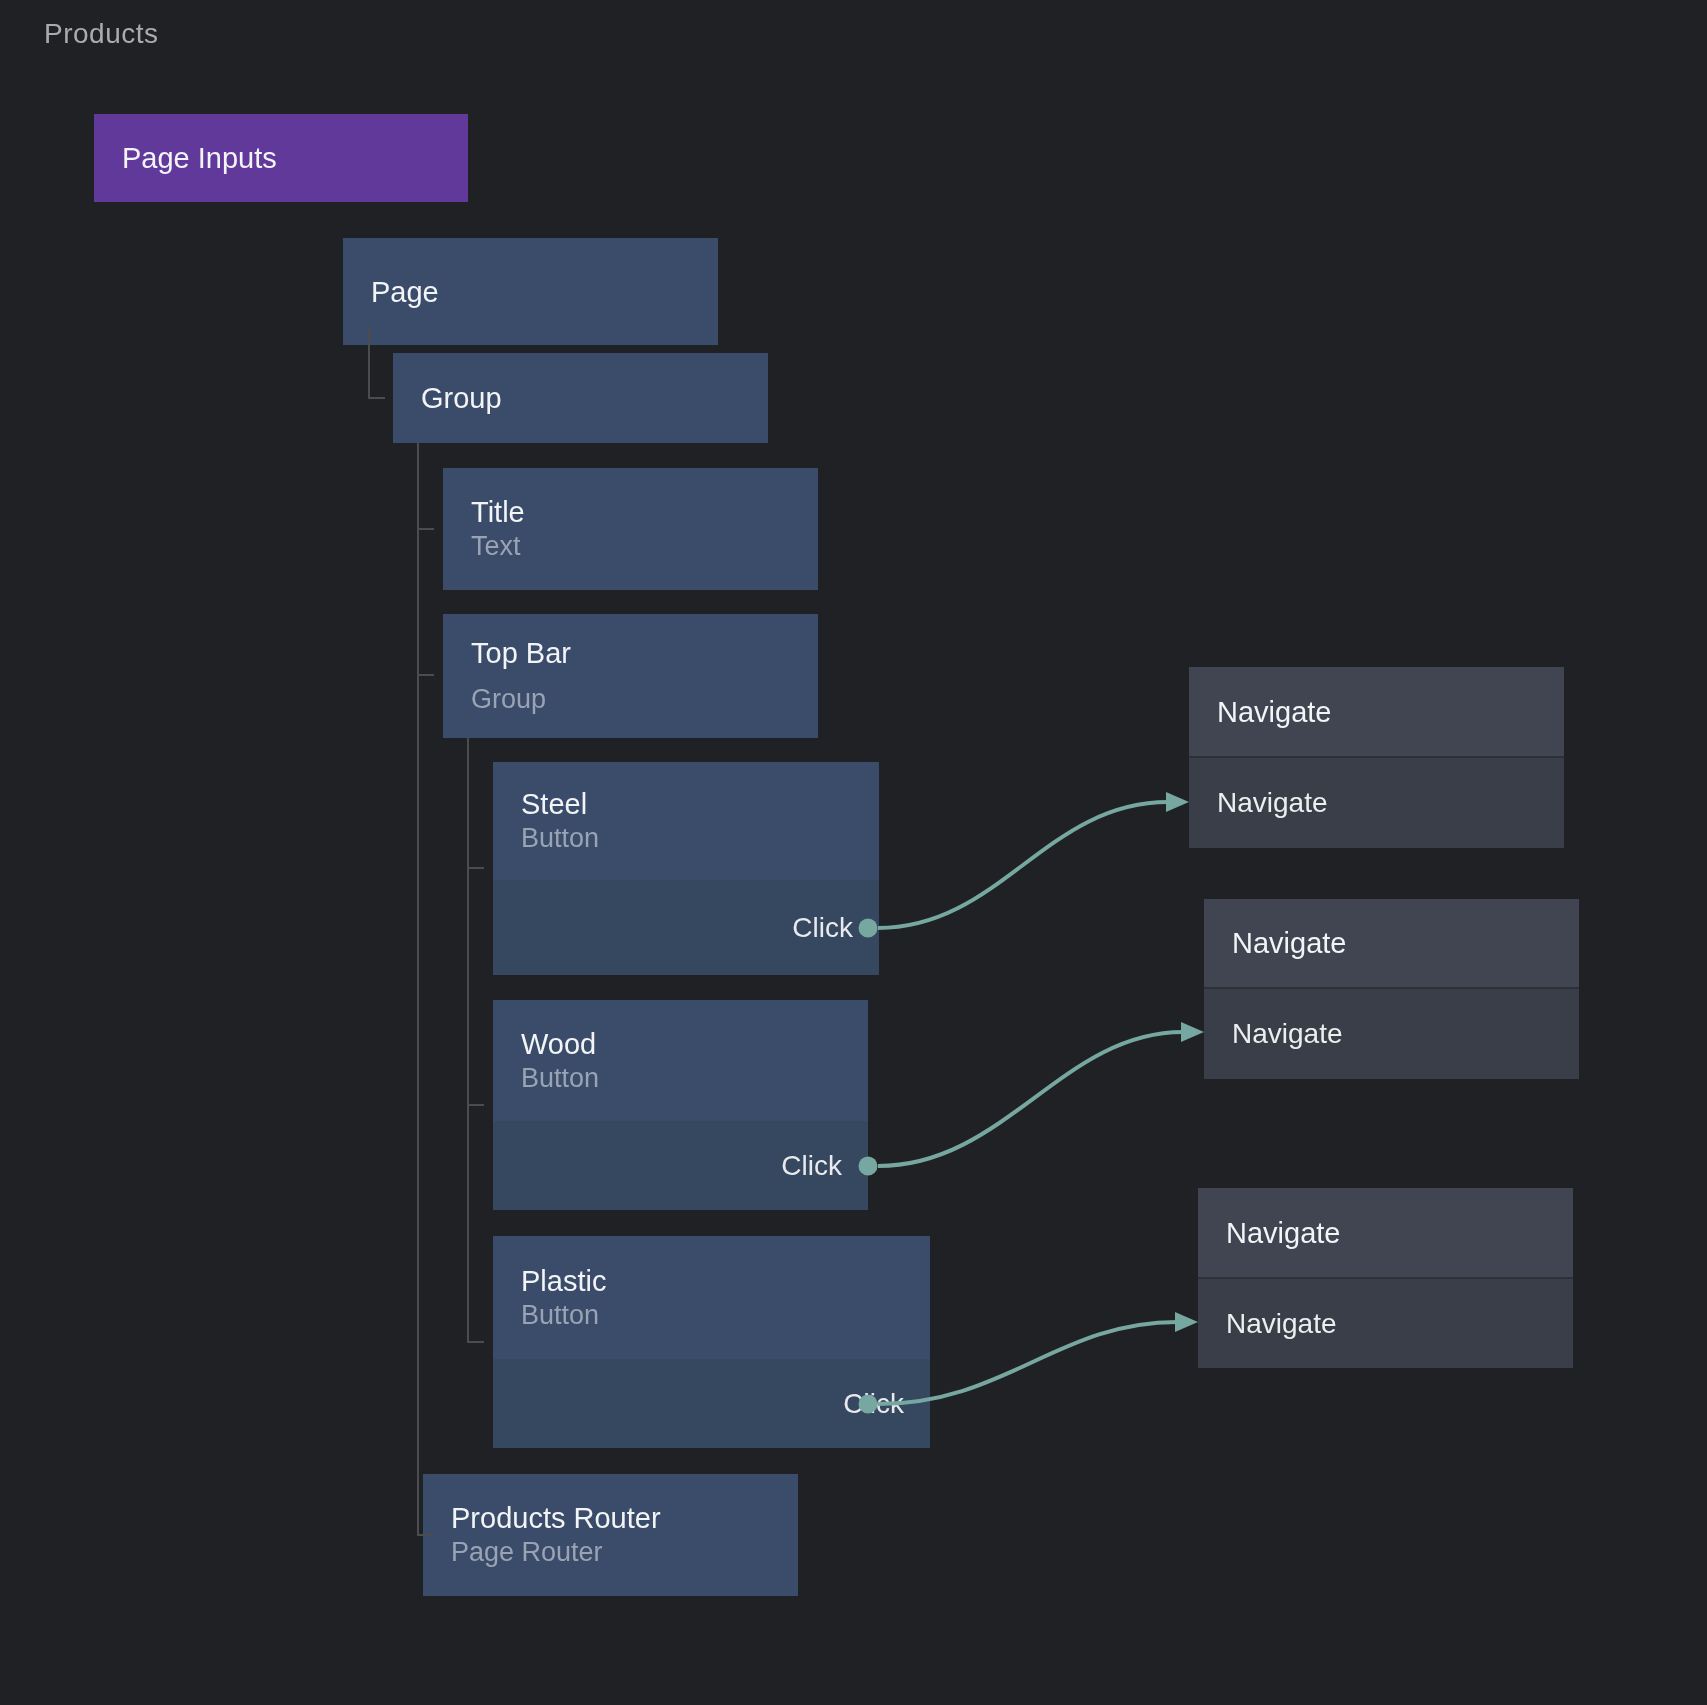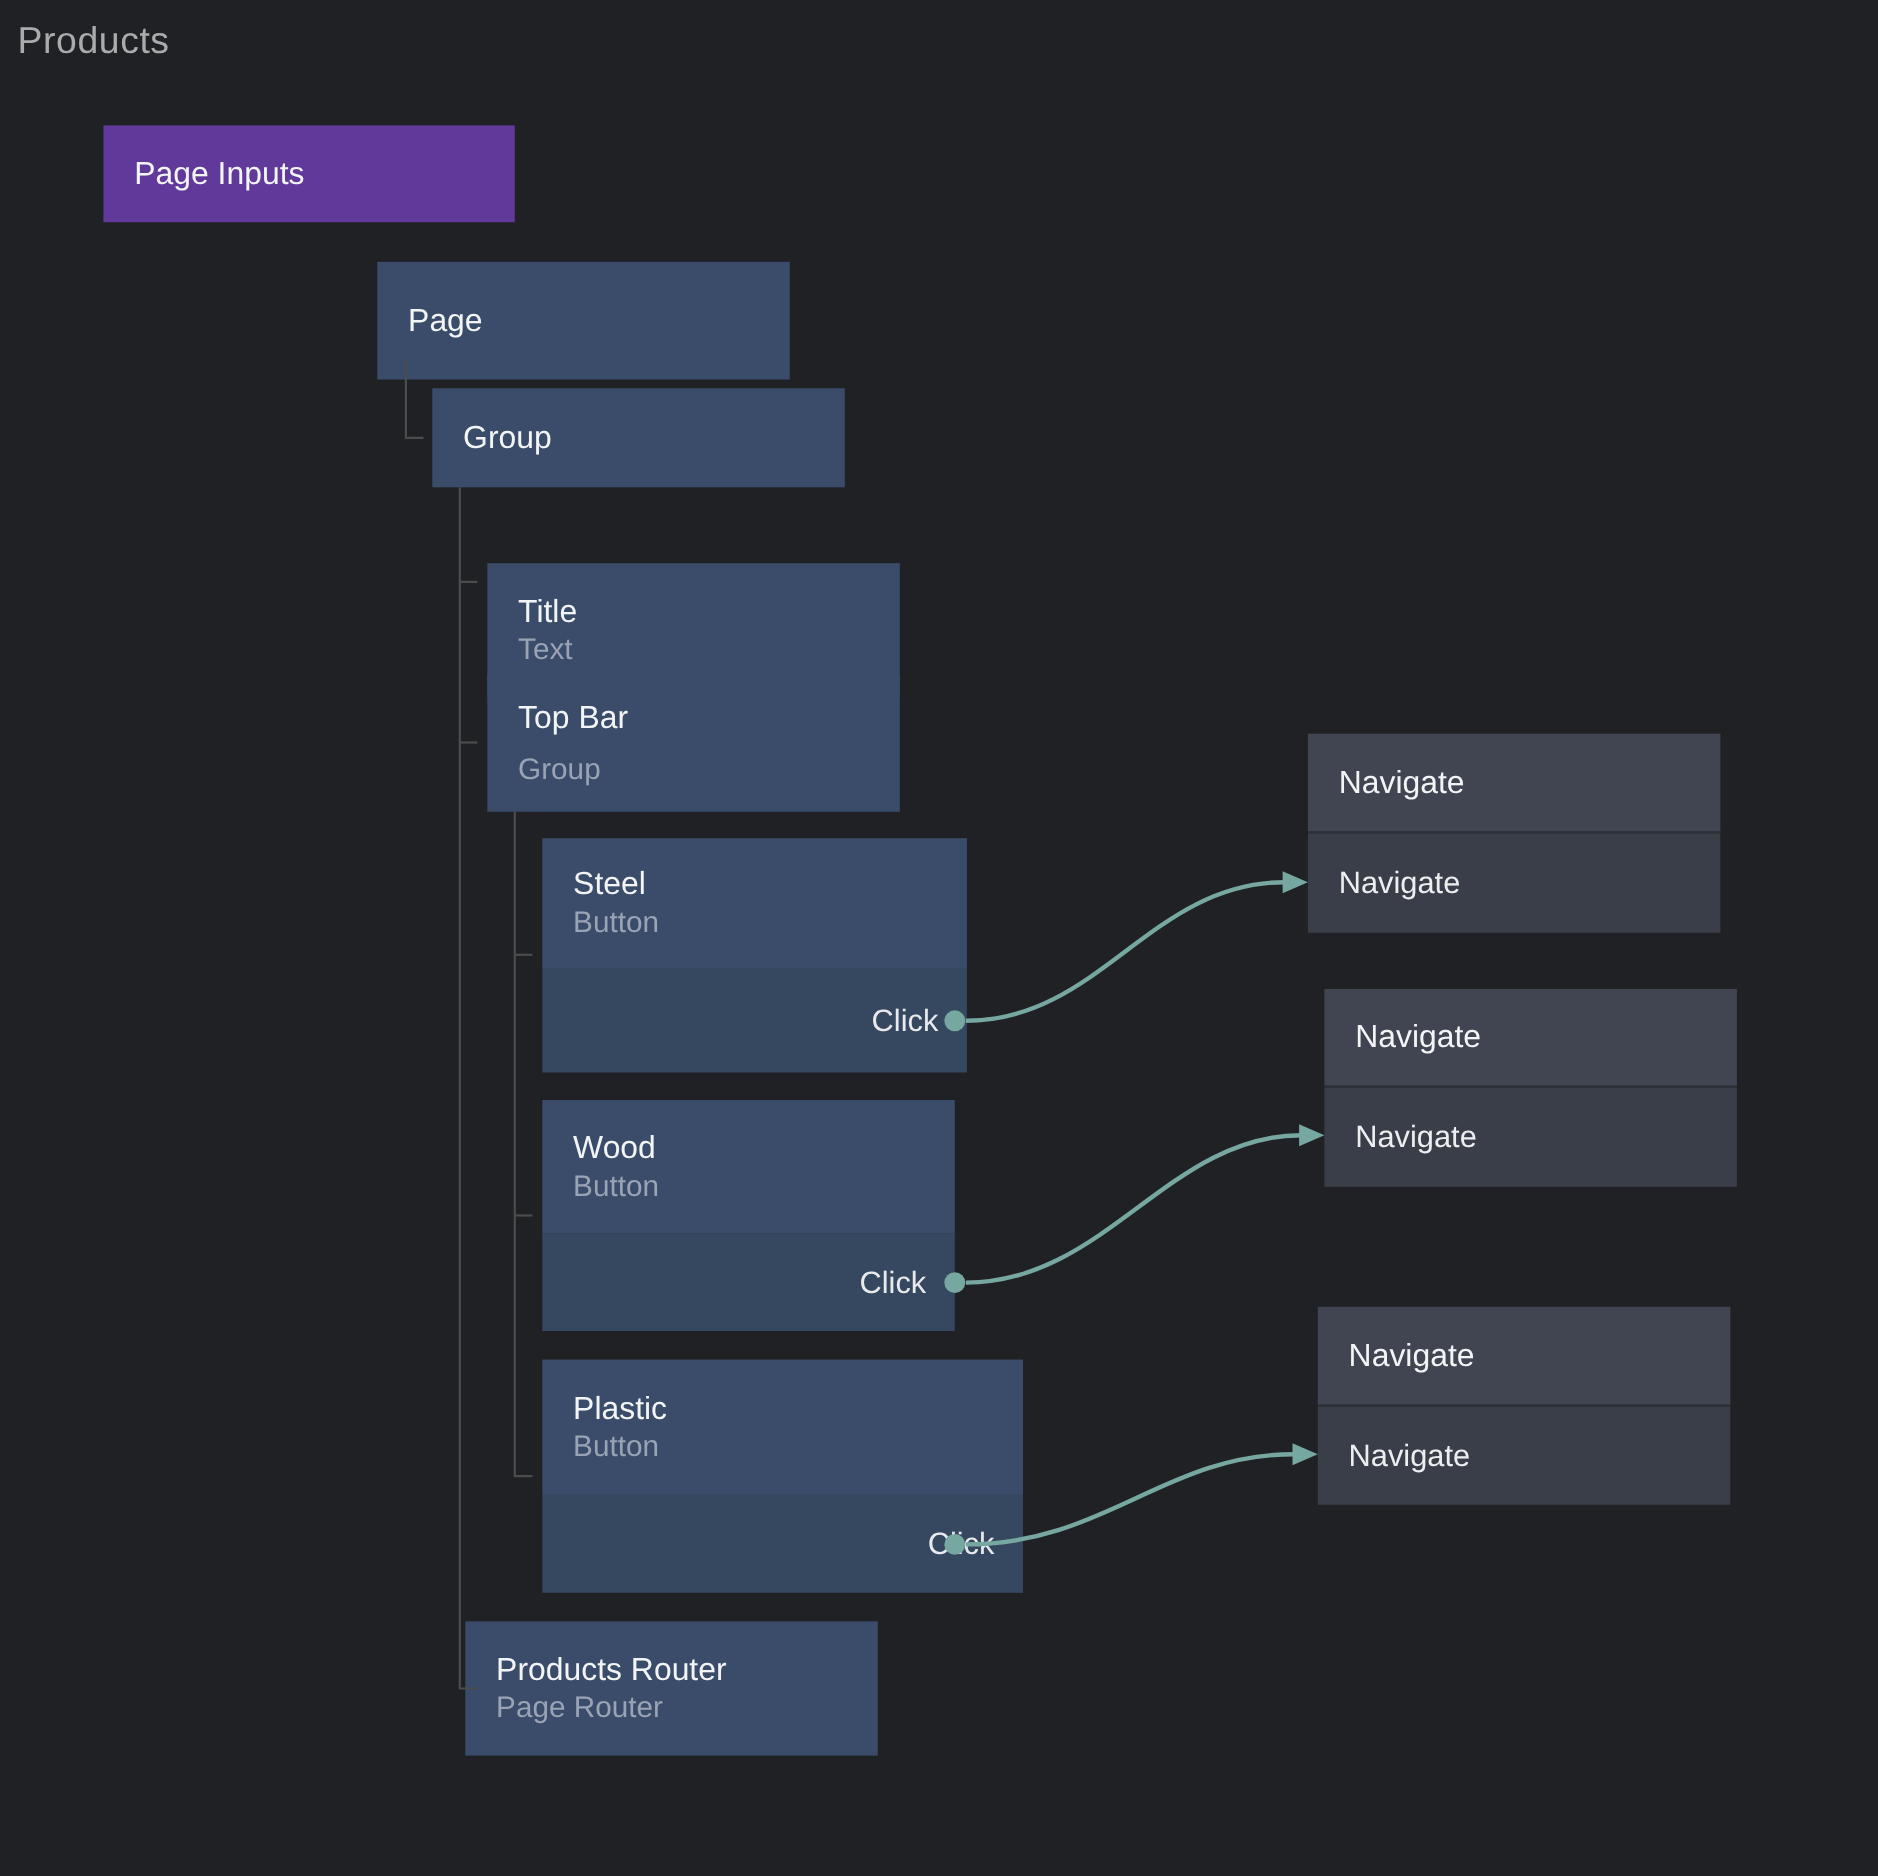--- a/index.html
+++ b/index.html
@@ -11,23 +11,23 @@
   #stage {
     position: relative;
     width: 1707px;
     height: 1705px;
     background: var(--background, #202124);
     font-family: "Liberation Sans", sans-serif;
     overflow: hidden;
   }
   .heading {
     position: absolute;
-    left: 16px;
+    left: 44px;
     top: 18px;
-    font-size: 34px;
+    font-size: 28px;
     color: var(--heading-text, #A9ABAD);
     letter-spacing: 0.5px;
   }
   #nodes-layer, #overlay {
     position: absolute;
     left: 0; top: 0;
     width: 100%; height: 100%;
   }
   #overlay { pointer-events: none; }
   .node {
@@ -94,21 +94,21 @@
         <div class="hdr" style="height: 107px;">
           <div class="label">Page</div>
         </div>
       </div>
       <div class="node blue" style="left: 393px; top: 353px; width: 375px;">
         <div class="hdr" style="height: 90px;">
           <div class="label">Group</div>
         </div>
       </div>
       <div class="node blue" style="left: 443px; top: 468px; width: 375px;">
-        <div class="hdr" style="height: 122px; margin-top: 44px;">
+        <div class="hdr" style="height: 122px;">
           <div class="label">Title</div>
           <div class="sublabel">Text</div>
         </div>
       </div>
       <div class="node blue" style="left: 443px; top: 614px; width: 375px;">
         <div class="hdr" style="height: 124px; gap: 12px;">
           <div class="label">Top Bar</div>
           <div class="sublabel">Group</div>
         </div>
       </div>

